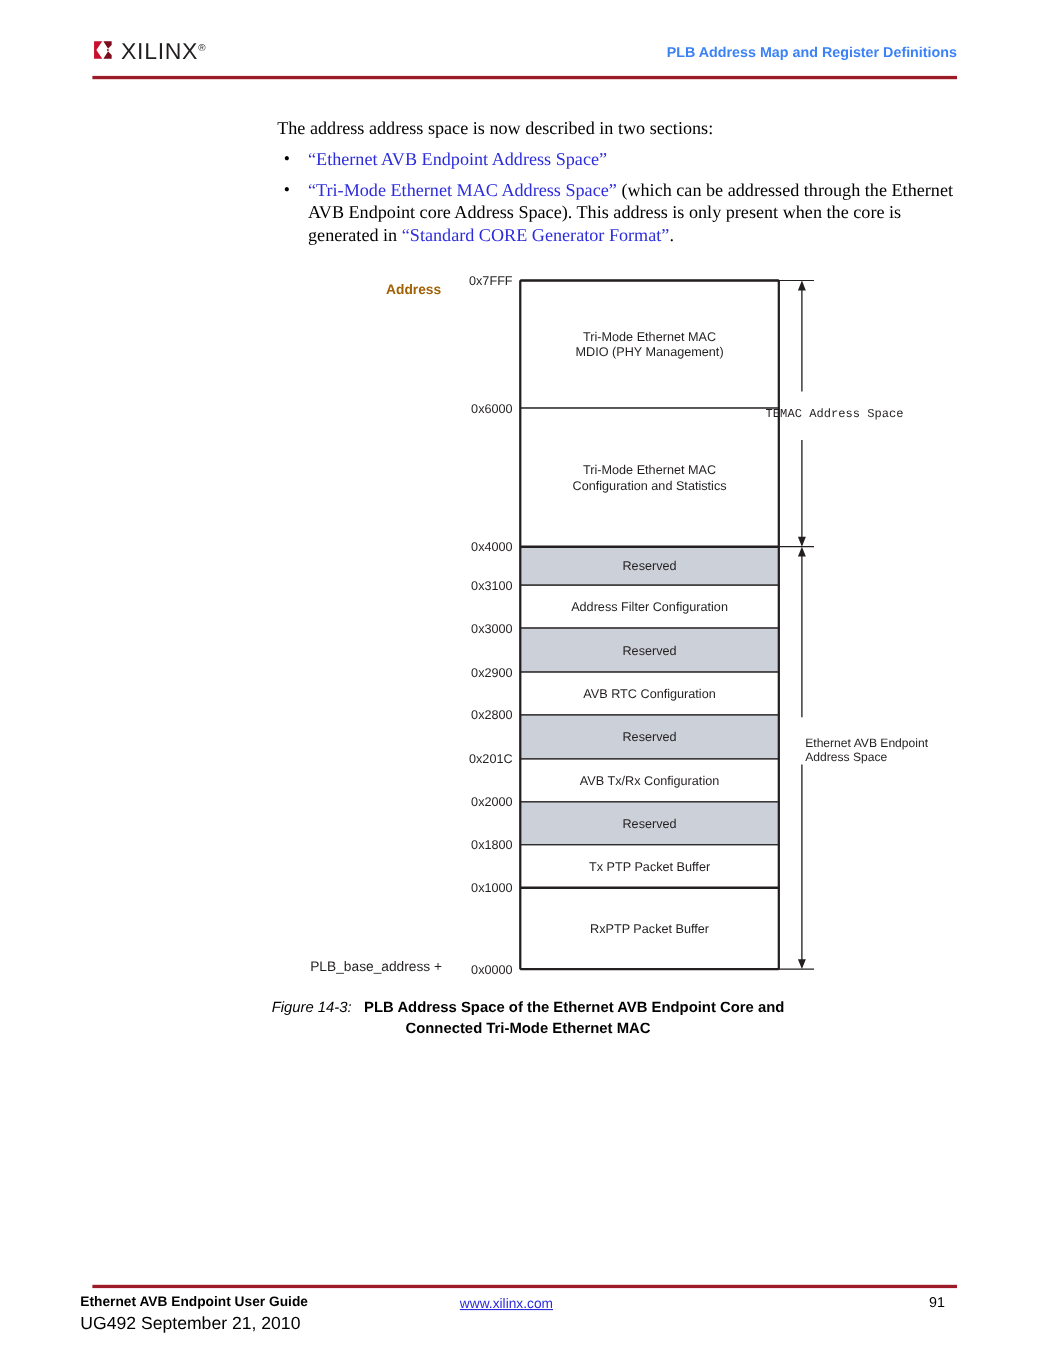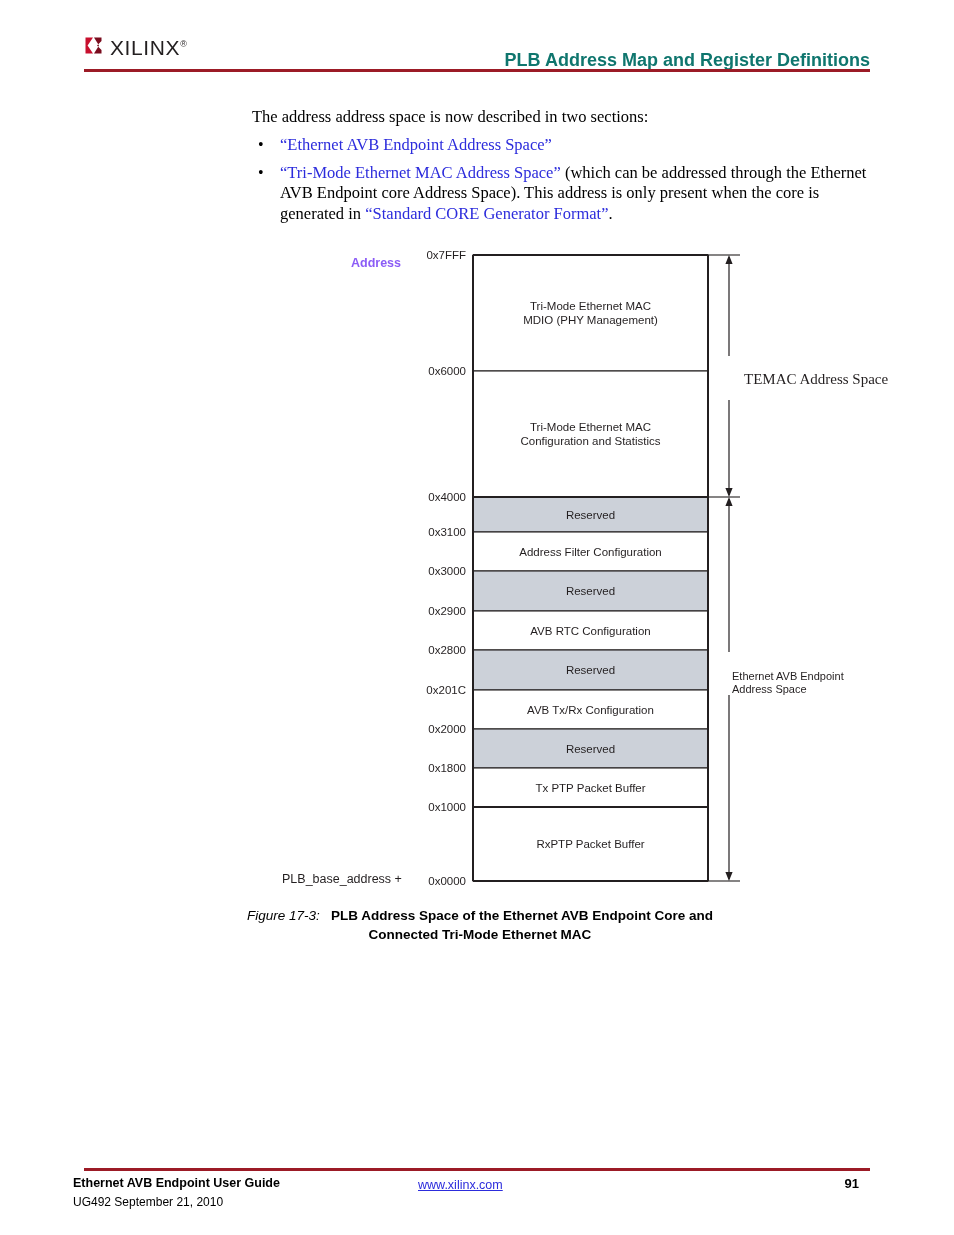--- a/index.html
+++ b/index.html
@@ -47,25 +47,25 @@
     font-weight: 400;
   }
   #logo-reg {
     font-size: 9px;
     vertical-align: super;
     color: #231f20;
   }
   #header-title {
     position: absolute;
     right: 0;
-    top: 14px;
-    font-family: "Liberation Sans", sans-serif;
-    font-size: 18px;
+    top: 4px;
+    font-family: "Liberation Sans", sans-serif;
+    font-size: 13px;
     font-weight: bold;
-    color: #0f766e;
+    color: #3b82f6;
     white-space: nowrap;
   }
   #header-rule {
     position: absolute;
     left: 84px;
     top: 69px;
     width: 786px;
     height: 3px;
     background: #9c1b26;
   }
@@ -152,36 +152,36 @@
     position: absolute;
     left: 0;
     top: 0;
     font-size: 12.5px;
     font-weight: bold;
   }
   #footer-ug {
     position: absolute;
     left: 0;
     top: 19px;
-    font-size: 12px;
+    font-size: 16px;
   }
   #footer-url {
     position: absolute;
     left: 345px;
     top: 2px;
     font-size: 12.5px;
     color: #2c2cdc;
     text-decoration: underline;
   }
   #footer-page {
     position: absolute;
     right: 0;
     top: 0;
     font-size: 13px;
-    font-weight: bold;
+    font-weight: normal;
     padding-left: 24px;
   }
 
   .fig-label {
     font-family: "Liberation Sans", sans-serif;
     fill: #231f20;
   }
 </style>
 </head>
 <body>
@@ -269,34 +269,34 @@
         <line x1="729" y1="17" x2="729" y2="116" stroke="#231f20" stroke-width="1.2"></line>
         <line x1="729" y1="160" x2="729" y2="255" stroke="#231f20" stroke-width="1.2"></line>
         <polygon points="729,257 725.4,248 732.6,248" fill="#231f20"></polygon>
         <polygon points="729,257 725.4,266 732.6,266" fill="#231f20"></polygon>
         <line x1="729" y1="259" x2="729" y2="412" stroke="#231f20" stroke-width="1.2"></line>
         <line x1="729" y1="455" x2="729" y2="639" stroke="#231f20" stroke-width="1.2"></line>
         <polygon points="729,641 725.4,632 732.6,632" fill="#231f20"></polygon>
       </g>
   </svg>
 
-  <div style="position:absolute;left:351px;top:16px;font-family:'Liberation Sans',sans-serif;font-size:12.5px;font-weight:bold;color:#8b5cf6;">Address</div>
+  <div style="position:absolute;left:351px;top:16px;font-family:'Liberation Sans',sans-serif;font-size:12.5px;font-weight:bold;color:#a16207;">Address</div>
 
   <div style="position:absolute;left:262px;top:632px;font-family:'Liberation Sans',sans-serif;font-size:12.5px;color:#231f20;white-space:nowrap;margin-left:20px;">PLB_base_address +</div>
 
-  <div style="position:absolute;left:744px;top:131px;font-family:Liberation Serif, serif;font-size:15px;color:#231f20;white-space:nowrap;">TEMAC Address Space</div>
+  <div style="position:absolute;left:696px;top:131px;font-family:Liberation Mono, monospace;font-size:11px;color:#231f20;white-space:nowrap;">TEMAC Address Space</div>
 
   <div style="position:absolute;left:732px;top:430px;font-family:'Liberation Sans',sans-serif;font-size:11px;color:#231f20;line-height:13px;white-space:nowrap;">
     <div>Ethernet AVB Endpoint</div>
     <div>Address Space</div>
   </div>
 </div>
 
 <div id="figure-caption">
-  <span id="caption-num">Figure 17-3:</span>
+  <span id="caption-num">Figure 14-3:</span>
   <span id="caption-text">&nbsp;&nbsp;<span>PLB Address Space of the Ethernet AVB Endpoint Core and</span> <span>Connected Tri-Mode Ethernet MAC</span></span>
 </div>
 
 <div id="footer-rule"></div>
 <div id="footer">
   <div id="footer-guide">Ethernet AVB Endpoint User Guide</div>
   <div id="footer-ug">UG492 September 21, 2010</div>
   <a id="footer-url" href="#">www.xilinx.com</a>
   <div id="footer-page">91</div>
 </div>

